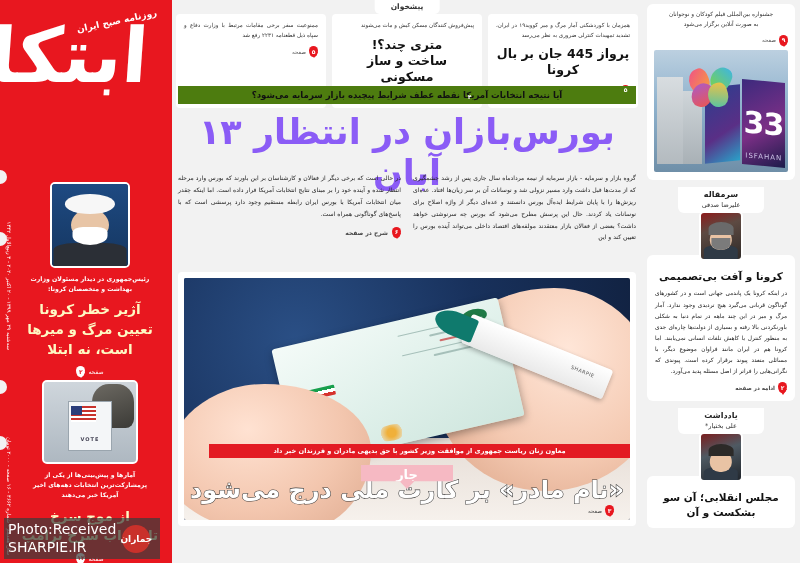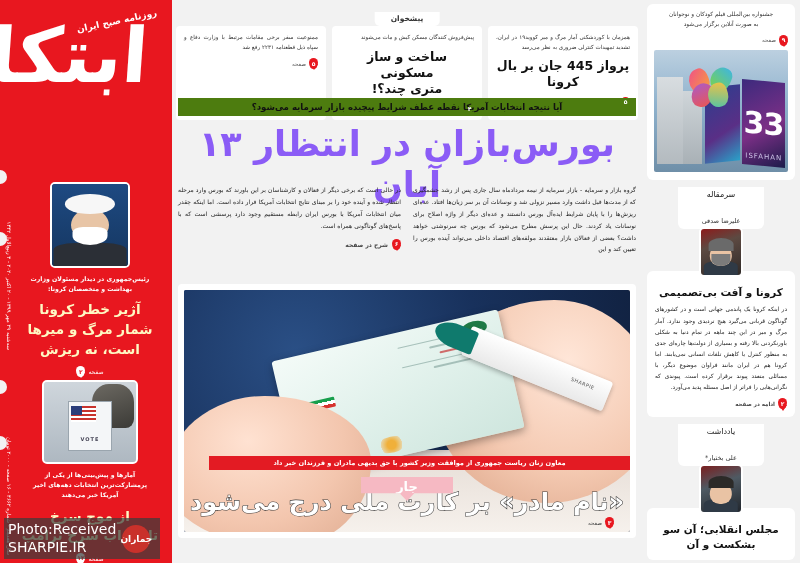--- a/index.html
+++ b/index.html
@@ -120,21 +120,21 @@
   }
   .wm-logo {
     width: 28px; height: 28px; border-radius: 50%;
     background: #c9312b; display:flex; align-items:center;
     justify-content:center; color:#fff; font-size:9px; font-weight:bold;
   }
   .wm-text { color:#ffffff; font-size:14px; line-height:1.25; direction:ltr; text-align:left; }
 
   
   .center-col {
-    position: absolute; top: 12px; left: 172px;
+    position: absolute; top: 0; left: 172px;
     width: 470px; height: 489px;
   }
   .tab-label {
     position:absolute; top:0; left:50%; transform:translateX(-50%);
     background:#ffffff; border-radius:0 0 5px 5px;
     padding: 2px 16px 3px; font-size: 7.5px; font-weight:bold;
     color:#333; direction:rtl;
   }
   .top-row {
     position:absolute; top:14px; left:4px; right:4px;
@@ -301,22 +301,22 @@
   .fp-bw1 { left:0; top:2px; background: linear-gradient(140deg,#f04e8a,#f7a23a); transform: rotate(-24deg); }
   .fp-bw2 { right:0; top:0; background: linear-gradient(200deg,#3fb6e0,#7bd44a); transform: rotate(24deg); }
   .fp-bw3 { left:3px; bottom:0; background: linear-gradient(140deg,#a65bd0,#f0554a); transform: rotate(16deg); width:16px; height:18px; }
   .fp-bw4 { right:3px; bottom:0; background: linear-gradient(200deg,#f5c242,#4ec3a8); transform: rotate(-16deg); width:16px; height:18px; }
 
   .section-tab {
     margin: 7px auto 0; width: 86px; background:#ffffff;
     border-radius:0 0 6px 6px; text-align:center; padding:3px 4px 4px;
     direction:rtl;
   }
-  .st-title { font-size:8px; font-weight:normal; color:#222; }
-  .st-author { font-size:6.5px; color:#333; margin-top:18px; }
+  .st-title { font-size:8px; font-weight:bold; color:#222; }
+  .st-author { font-size:6.5px; color:#333; margin-top:2px; }
 
   .author-photo {
     width:44px; height:50px; margin: -2px auto 0;
     border-radius:5px; border:2px solid #ffffff;
     overflow:hidden; position:relative; z-index:3;
     background:#6a5a52;
   }
   .ap-1 { background: linear-gradient(160deg,#8d1b1b 0%, #5d4a42 35%, #2f2a28 100%); }
   .ap-2 { background: linear-gradient(160deg,#7a1f1f 0%, #4f5a63 40%, #20252b 100%); }
   .ap-face {
@@ -388,21 +388,21 @@
       <div class="left-photo">
         <div class="rou-bg"></div>
         <div class="rou-body"></div>
         <div class="rou-face"></div>
         <div class="rou-turban"></div>
         <div class="rou-mask"></div>
       </div>
       <div class="left-kicker">رئیس‌جمهوری در دیدار مسئولان وزارت بهداشت و متخصصان کرونا:</div>
       <div class="left-title">
         <span class="l2">آژیر خطر کرونا</span>
-        <span class="l2">شمار مرگ و میرها است، نه ریزش</span>
+        <span class="l2">تعیین مرگ و میرها است، نه ابتلا</span>
       </div>
       <div class="pagebadge">
         <span class="lbl">صفحه</span>
         <span class="pin">
             <span class="num">۲</span>
           </span>
       </div>
     </div>
 
     <div class="left-card" style="top:380px;">
@@ -448,22 +448,22 @@
           <span class="pin red">
               <span class="num">۵</span>
             </span>
           <span class="lbl">صفحه</span>
         </div>
       </div>
 
       <div class="news-box">
         <div class="nb-kicker">پیش‌فروش کنندگان مسکن کیش و مات می‌شوند</div>
         <div class="nb-title">
+          <span style="display:block">متری چند؟!</span>
           <span style="display:block">ساخت و ساز مسکونی</span>
-          <span style="display:block">متری چند؟!</span>
         </div>
         <div class="nb-foot">
           <span class="pin red">
               <span class="num">۴</span>
             </span>
           <span class="lbl">صفحه</span>
         </div>
       </div>
 
       <div class="news-box">

